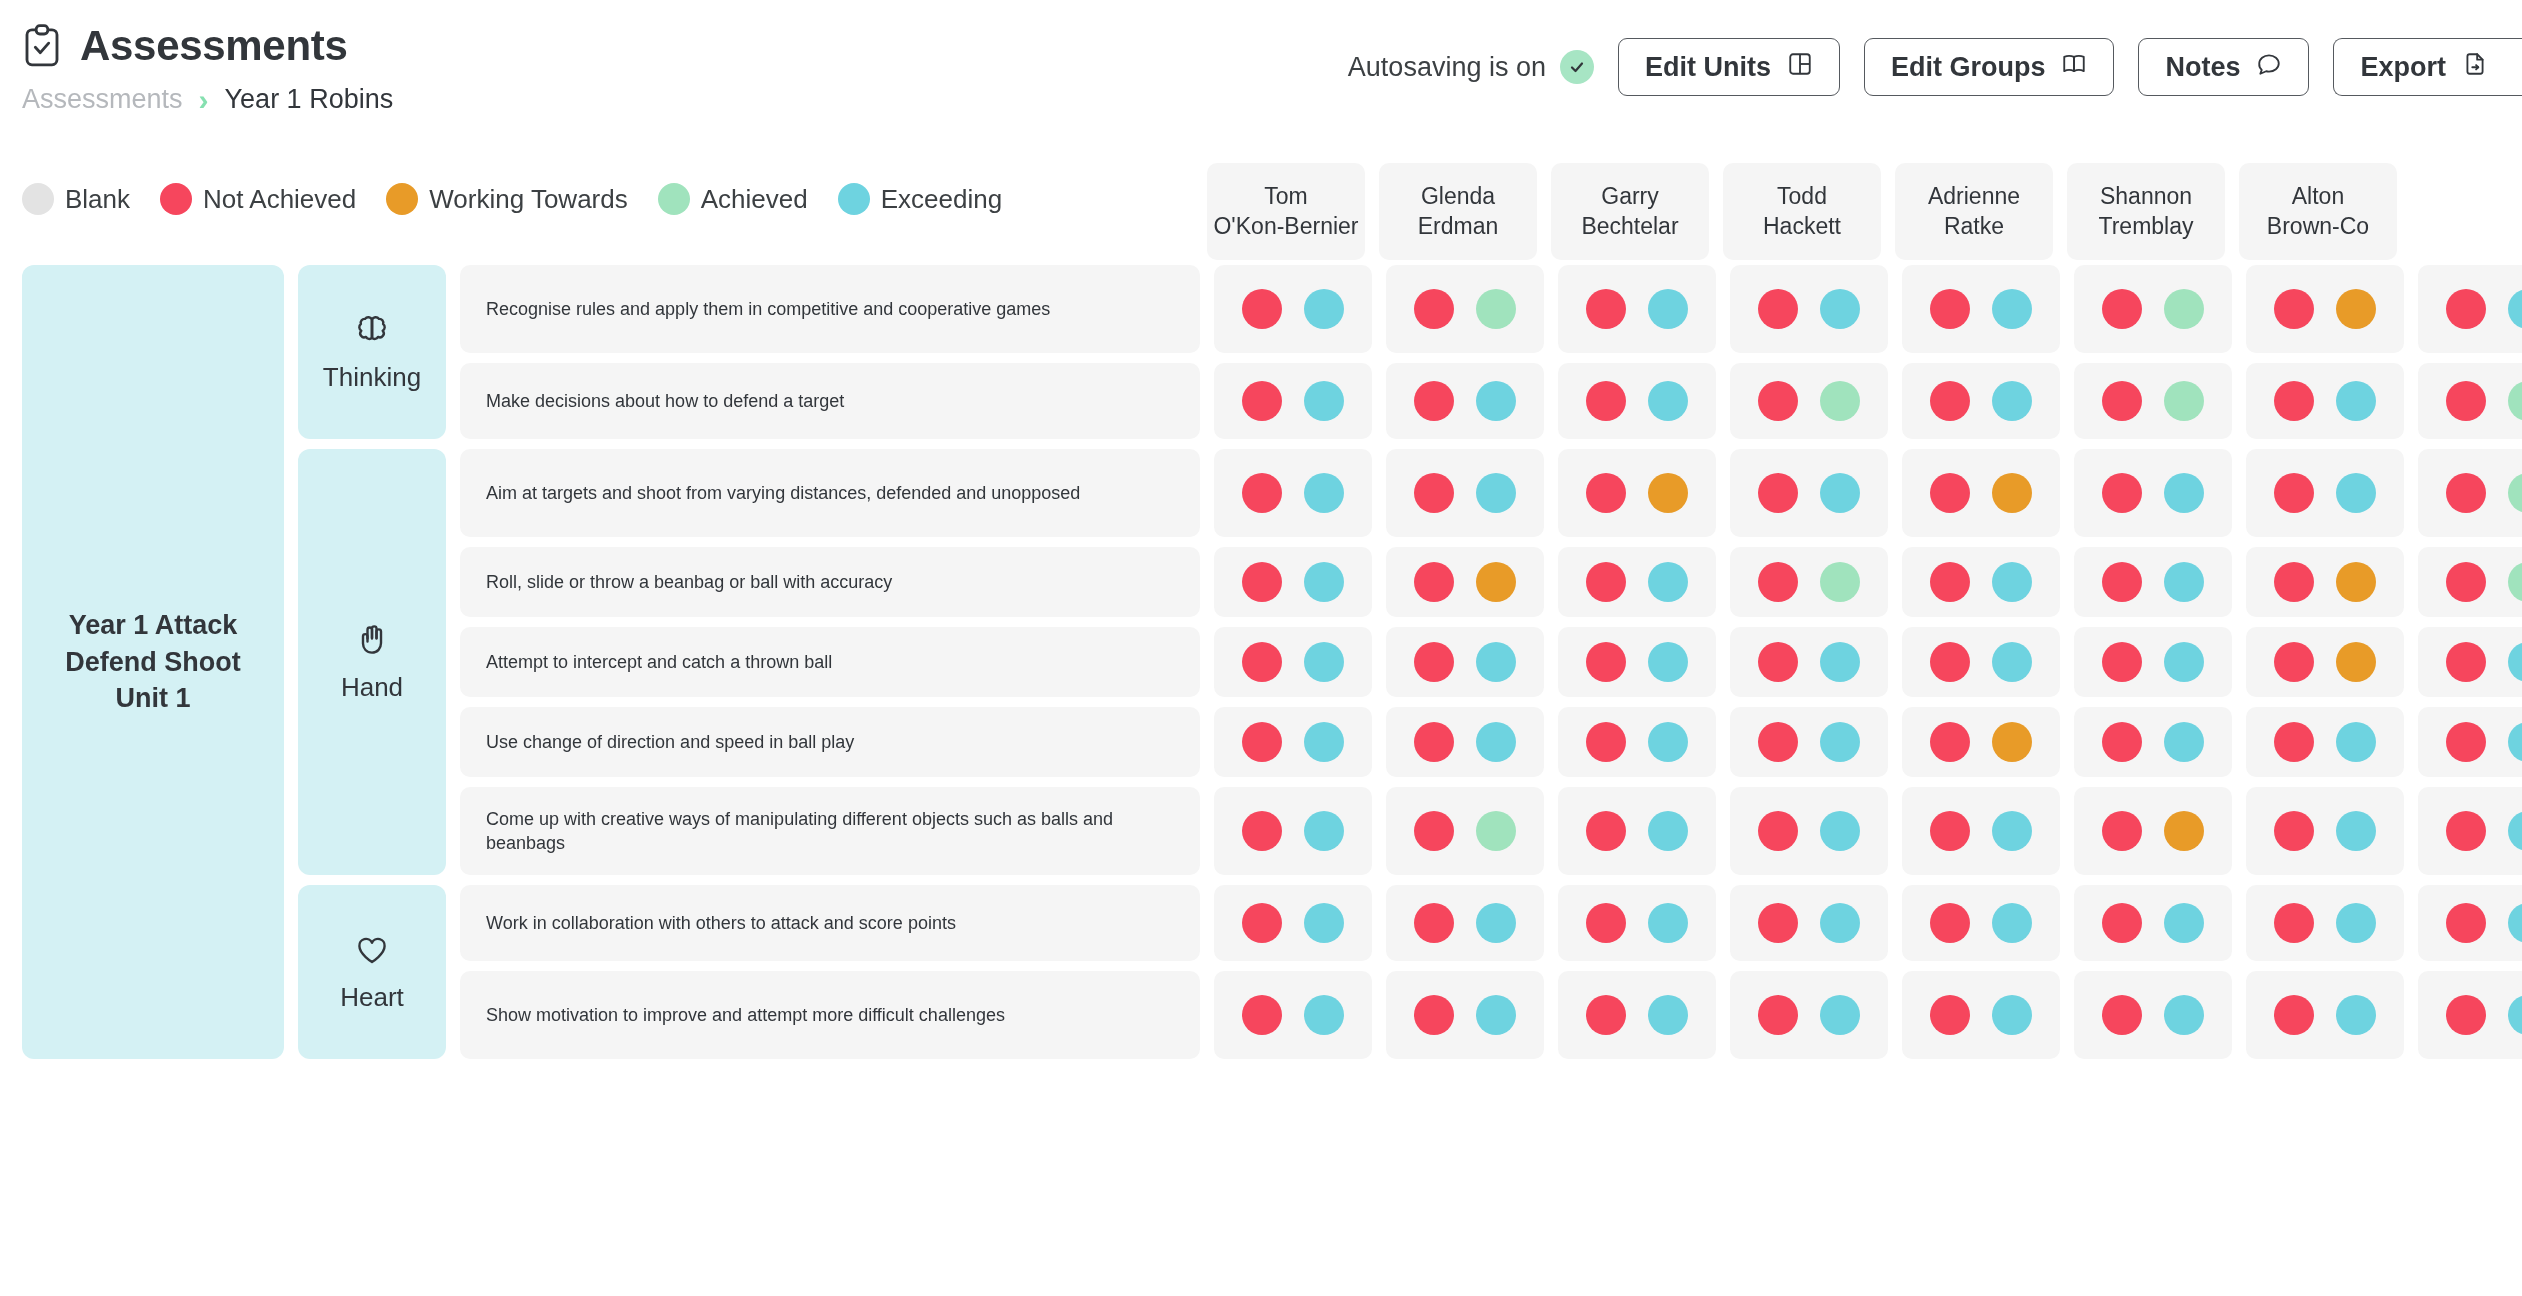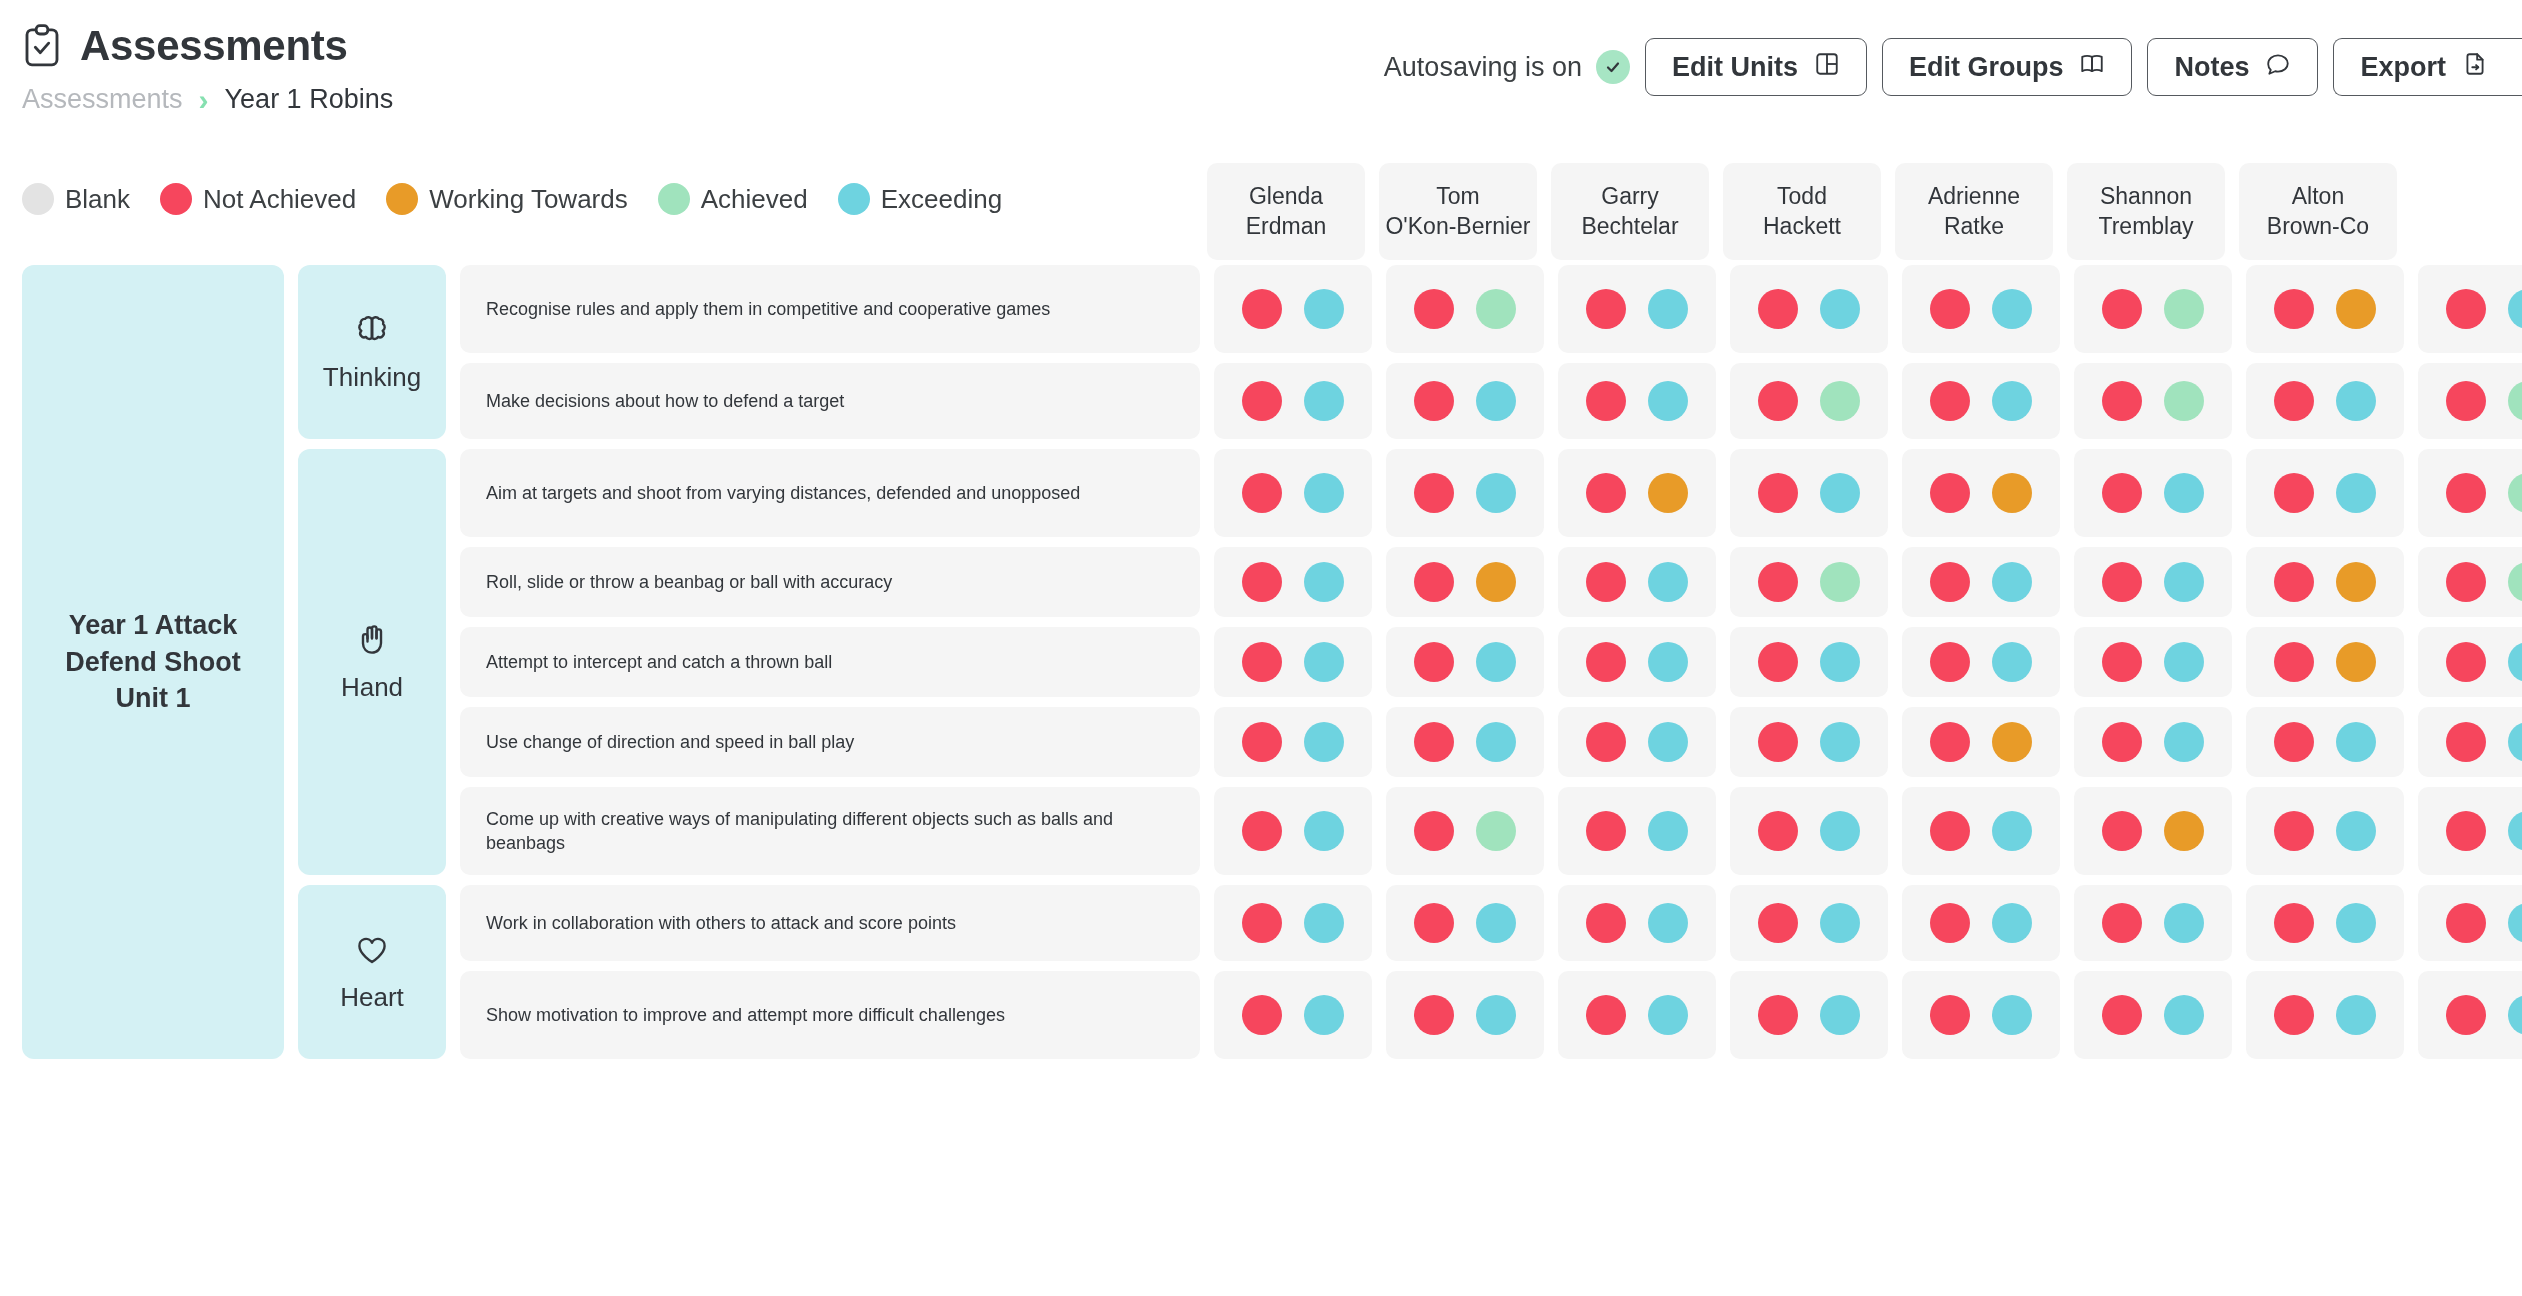--- a/index.html
+++ b/index.html
@@ -18,21 +18,21 @@
   .clipboard-icon { width: 40px; height: 44px; flex: none; }
   .page-title { font-size: 42px; font-weight: 600; color: #32363b; letter-spacing: -0.3px; }
 
   .breadcrumb { display: flex; align-items: center; gap: 16px; padding: 14px 0 0 22px; font-size: 27px; }
   .crumb-muted { color: #b5b8bc; }
   .crumb-sep { color: #86e0b0; font-size: 30px; font-weight: 600; line-height: 1; }
   .crumb-current { color: #32363b; }
 
   .header-actions {
     position: absolute; top: 38px; right: 0;
-    display: flex; align-items: center; gap: 15px; justify-content: space-between;
+    display: flex; align-items: center; gap: 24px; justify-content: space-between;
   }
   .autosave { display: flex; align-items: center; gap: 14px; font-size: 27px; color: #3c4043; white-space: nowrap; }
   .autosave-check {
     width: 34px; height: 34px; border-radius: 50%;
     background: #a7e5c4; display: flex; align-items: center; justify-content: center;
   }
   .autosave-check svg { width: 20px; height: 20px; }
   .btn {
     display: flex; align-items: center; gap: 16px;
     height: 58px; padding: 0 26px;
@@ -185,26 +185,26 @@
           <span class="legend-dot" style="background: rgb(160, 227, 189);"></span>
           <span class="legend-label">Achieved</span>
         </div>
         <div class="legend-item">
           <span class="legend-dot" style="background: rgb(110, 211, 224);"></span>
           <span class="legend-label">Exceeding</span>
         </div>
       </div>
     <div class="student-headers">
         <div class="student-cell">
+          <span>Tom</span>
+          <span>O'Kon-Bernier</span>
+        </div>
+        <div class="student-cell">
           <span>Glenda</span>
           <span>Erdman</span>
-        </div>
-        <div class="student-cell">
-          <span>Tom</span>
-          <span>O'Kon-Bernier</span>
         </div>
         <div class="student-cell">
           <span>Garry</span>
           <span>Bechtelar</span>
         </div>
         <div class="student-cell">
           <span>Todd</span>
           <span>Hackett</span>
         </div>
         <div class="student-cell">

